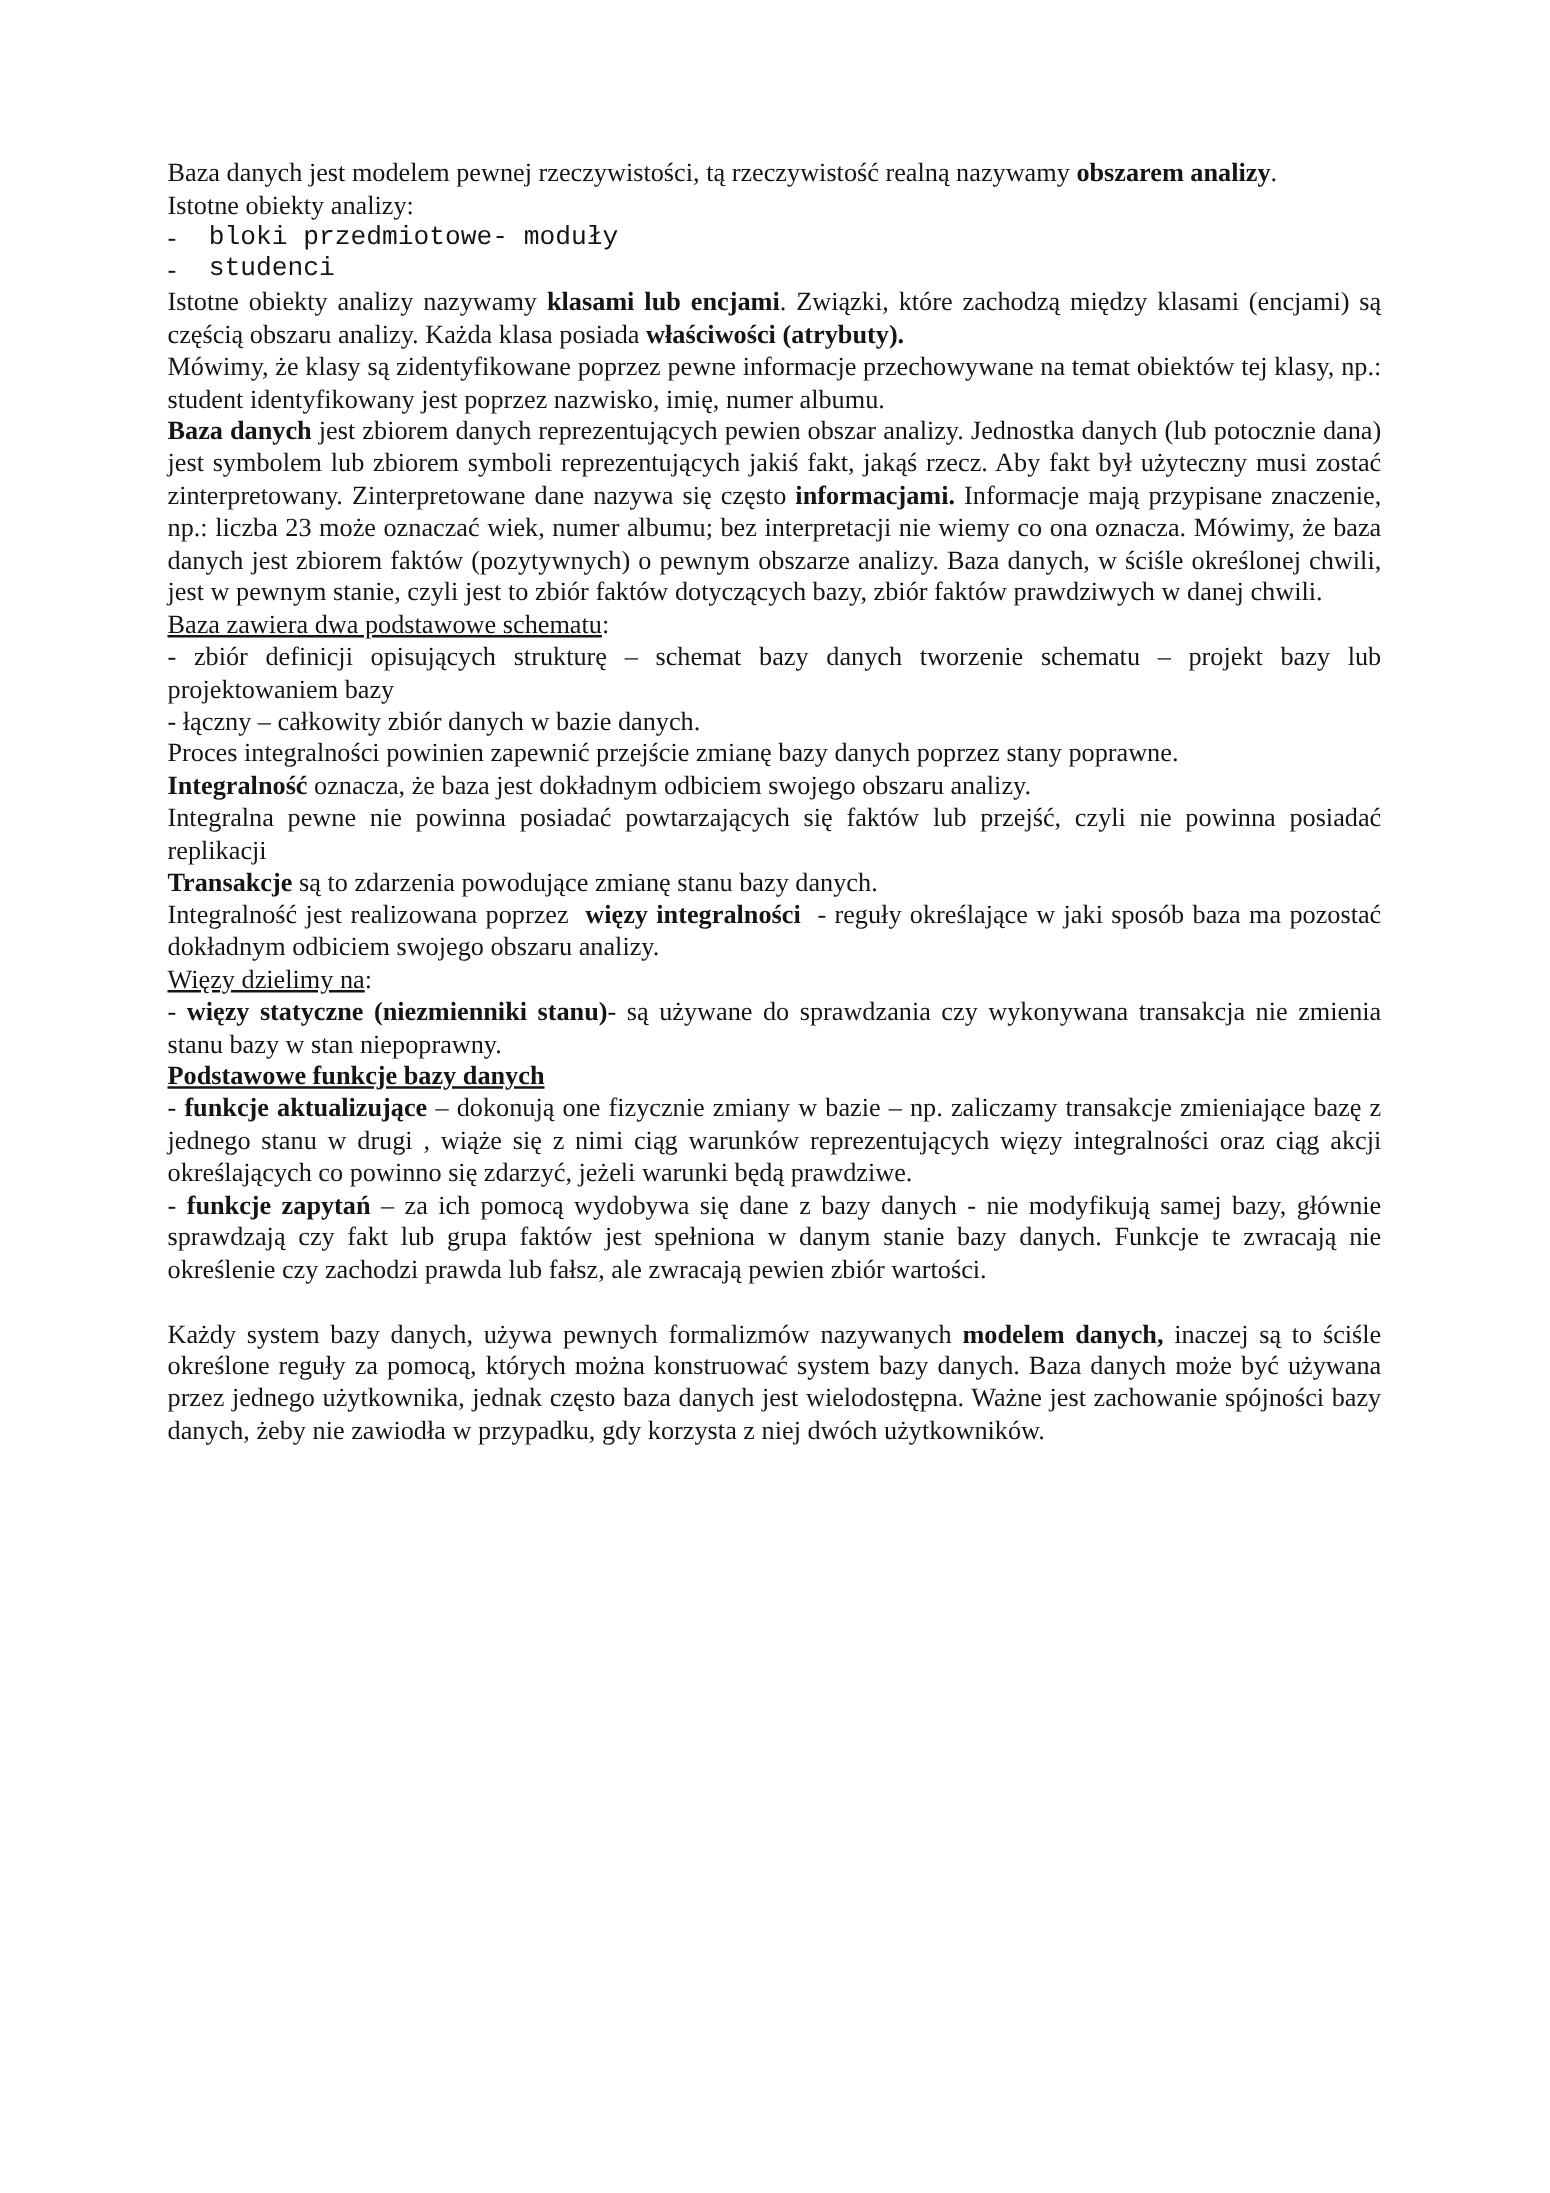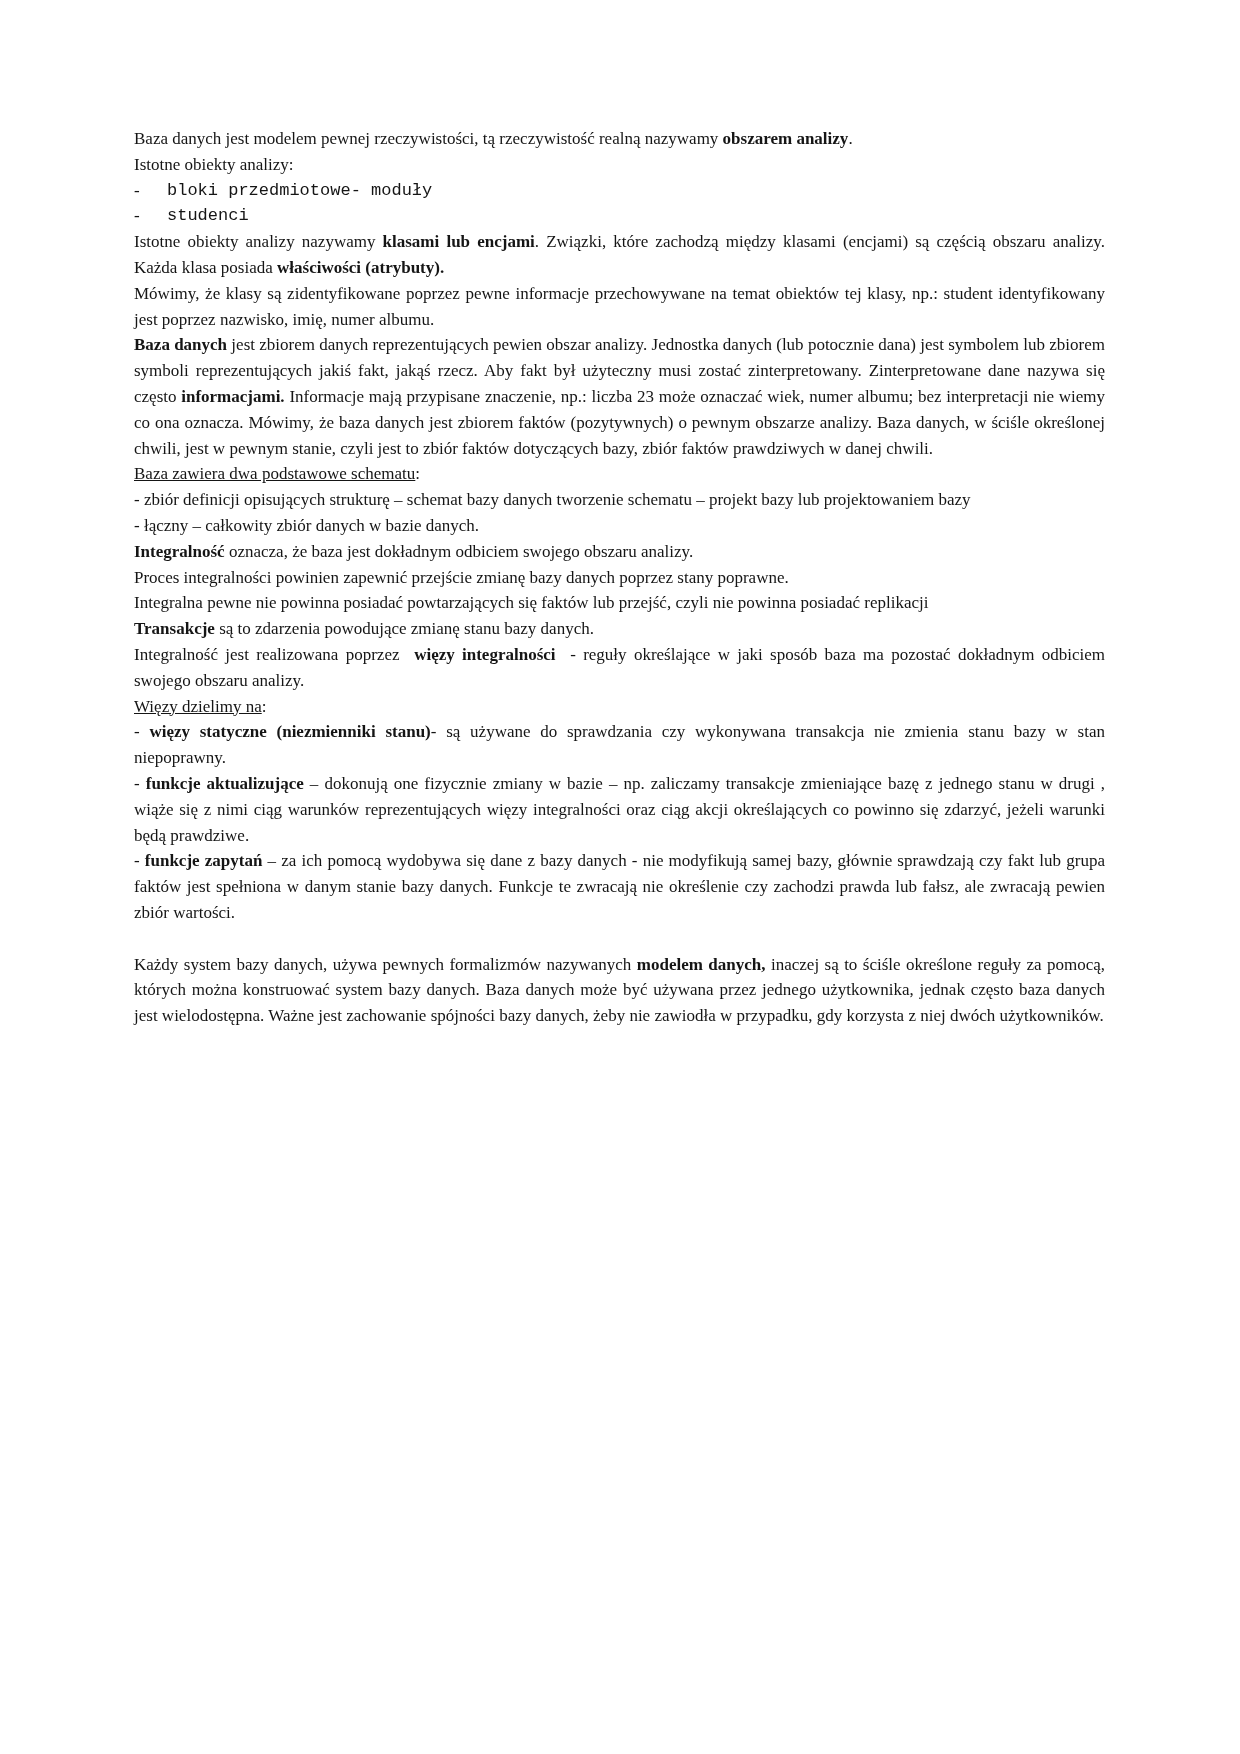--- a/index.html
+++ b/index.html
@@ -9,21 +9,21 @@
   }
   body {
     width: 1240px;
     height: 1754px;
     overflow: hidden;
     font-family: "Liberation Serif", "DejaVu Serif", serif;
     color: #151515;
   }
   .doc {
     padding: 126px 135px 0 134px;
-    font-size: 17px;
+    font-size: 21px;
     line-height: 25.8px;
   }
   .para { text-align: justify; }
   .list-item { display: flex; text-align: left; }
   .bullet { flex: 0 0 33px; width: 33px; }
   .li-text { flex: 1 1 auto; font-family: Liberation Mono, monospace; }
   .spacer { height: 25.8px; }
   .b { font-weight: bold; }
   .u { text-decoration: underline; }
   .bu { font-weight: bold; text-decoration: underline; }
@@ -42,25 +42,26 @@
       <div class="list-item">
         <span class="bullet">-</span>
         <span class="li-text"><span class="">studenci</span></span>
       </div>
       <div class="para"><span class="">Istotne obiekty analizy nazywamy </span><span class="b">klasami lub encjami</span><span class="">. Związki, które zachodzą między klasami (encjami) są częścią obszaru analizy. Każda klasa posiada </span><span class="b">właściwości (atrybuty).</span></div>
       <div class="para"><span class="">Mówimy, że klasy są zidentyfikowane poprzez pewne informacje przechowywane na temat obiektów tej klasy, np.: student identyfikowany jest poprzez nazwisko, imię, numer albumu.</span></div>
       <div class="para"><span class="b">Baza danych</span><span class=""> jest zbiorem danych reprezentujących pewien obszar analizy. Jednostka danych (lub potocznie dana) jest symbolem lub zbiorem symboli reprezentujących jakiś fakt, jakąś rzecz. Aby fakt był użyteczny musi zostać zinterpretowany. Zinterpretowane dane nazywa się często </span><span class="b">informacjami.</span><span class=""> Informacje mają przypisane znaczenie, np.: liczba 23 może oznaczać wiek, numer albumu; bez interpretacji nie wiemy co ona oznacza. Mówimy, że baza danych jest zbiorem faktów (pozytywnych) o pewnym obszarze analizy. Baza danych, w ściśle określonej chwili, jest w pewnym stanie, czyli jest to zbiór faktów dotyczących bazy, zbiór faktów prawdziwych w danej chwili.</span></div>
       <div class="para"><span class="u">Baza zawiera dwa podstawowe schematu</span><span class="">:</span></div>
       <div class="para"><span class="">- zbiór definicji opisujących strukturę – schemat bazy danych tworzenie schematu – projekt bazy lub projektowaniem bazy</span></div>
       <div class="para"><span class="">- łączny – całkowity zbiór danych w bazie danych.</span></div>
+      <div class="para"><span class="">Proces integralności powinien zapewnić przejście zmianę bazy danych poprzez stany poprawne.</span></div>
       <div class="para"><span class="b">Integralność</span><span class=""> oznacza, że baza jest dokładnym odbiciem swojego obszaru analizy.</span></div>
-      <div class="para"><span class="">Proces integralności powinien zapewnić przejście zmianę bazy danych poprzez stany poprawne.</span></div>
       <div class="para"><span class="">Integralna pewne nie powinna posiadać powtarzających się faktów lub przejść, czyli nie powinna posiadać replikacji</span></div>
       <div class="para"><span class="b">Transakcje</span><span class=""> są to zdarzenia powodujące zmianę stanu bazy danych.</span></div>
       <div class="para"><span class="">Integralność jest realizowana poprzez &nbsp;</span><span class="b">więzy integralności</span><span class=""> &nbsp;- reguły określające w jaki sposób baza ma pozostać dokładnym odbiciem swojego obszaru analizy.</span></div>
       <div class="para"><span class="u">Więzy dzielimy na</span><span class="">:</span></div>
       <div class="para"><span class="">- </span><span class="b">więzy statyczne (niezmienniki stanu)</span><span class="">- są używane do sprawdzania czy wykonywana transakcja nie zmienia stanu bazy w stan niepoprawny.</span></div>
+      <div class="para"><span class="bu">Podstawowe funkcje bazy danych</span></div>
       <div class="para"><span class="">- </span><span class="b">funkcje aktualizujące</span><span class=""> – dokonują one fizycznie zmiany w bazie – np. zaliczamy transakcje zmieniające bazę z jednego stanu w drugi , wiąże się z nimi ciąg warunków reprezentujących więzy integralności oraz ciąg akcji określających co powinno się zdarzyć, jeżeli warunki będą prawdziwe.</span></div>
       <div class="para"><span class="">- </span><span class="b">funkcje zapytań</span><span class=""> – za ich pomocą wydobywa się dane z bazy danych - nie modyfikują samej bazy, głównie sprawdzają czy fakt lub grupa faktów jest spełniona w danym stanie bazy danych. Funkcje te zwracają nie określenie czy zachodzi prawda lub fałsz, ale zwracają pewien zbiór wartości.</span></div>
       <div class="spacer"></div>
       <div class="para"><span class="">Każdy system bazy danych, używa pewnych formalizmów nazywanych </span><span class="b">modelem danych,</span><span class=""> inaczej są to ściśle określone reguły za pomocą, których można konstruować system bazy danych. Baza danych może być używana przez jednego użytkownika, jednak często baza danych jest wielodostępna. Ważne jest zachowanie spójności bazy danych, żeby nie zawiodła w przypadku, gdy korzysta z niej dwóch użytkowników.</span></div>
     </div>
 </div>
 
 </body></html>

